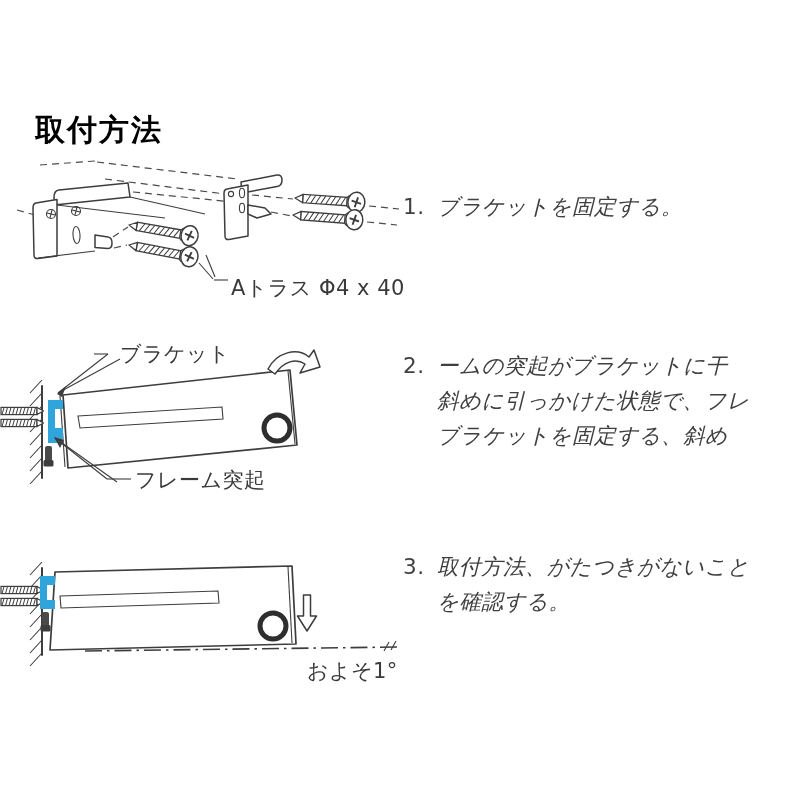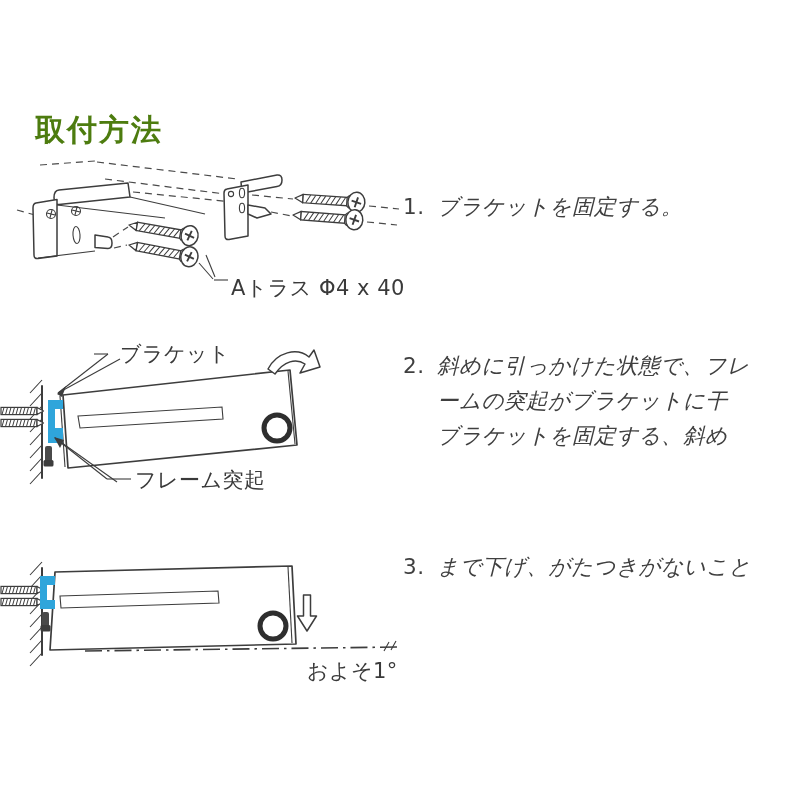--- a/index.html
+++ b/index.html
@@ -1,20 +1,20 @@
 <!DOCTYPE html>
 <html><head>
 <meta charset="utf-8">
 <style>
   html,body{margin:0;padding:0;}
   body{width:800px;height:800px;background:#ffffff;position:relative;overflow:hidden;
        font-family:"DejaVu Sans",sans-serif;color:#3f3f3f;}
   .stage{position:absolute;inset:0;background:#fff;}
   .title{position:absolute;left:35px;top:110px;font-size:30px;font-weight:600;
-         letter-spacing:2px;color:#4d7c0f;}
+         letter-spacing:2px;color:#000000;}
   .step{position:absolute;left:403px;display:flex;font-size:21.5px;line-height:35px;
         color:#3f3f3f;letter-spacing:0.5px;}
   .step-num{width:34px;flex:none;}
   .step-lines div{white-space:nowrap;font-style:italic;}
   svg{position:absolute;overflow:visible;}
   svg text{font-family:"DejaVu Sans",sans-serif;font-size:21px;fill:#3a3a3a;letter-spacing:0.5px;}
   .ln{stroke:#3d3d3d;fill:none;stroke-width:1.5;stroke-linejoin:round;stroke-linecap:round;}
   .lnw{stroke:#3d3d3d;fill:#ffffff;stroke-width:1.5;stroke-linejoin:round;}
   .thin{stroke:#3d3d3d;fill:none;stroke-width:1.1;}
   .dash{stroke:#4a4a4a;fill:none;stroke-width:1.2;stroke-dasharray:7 5;}
@@ -146,22 +146,22 @@
       <path class="thin" d="M107,149 L55,108"></path>
       <path class="thin" d="M117,152 L55,108"></path>
       <path d="M54,107 L64,110 L60,118 Z" fill="#3d3d3d"></path>
     </g>
     <text x="135" y="157">フレーム突起</text>
   </svg>
 
   <div class="step" style="top:348px;">
     <span class="step-num">2.</span>
     <div class="step-lines">
+      <div>ームの突起がブラケットに干</div>
       <div>斜めに引っかけた状態で、フレ</div>
-      <div>ームの突起がブラケットに干</div>
       <div>ブラケットを固定する、斜め</div>
     </div>
   </div>
 
   <svg style="left:0;top:538px;" width="420" height="165" viewBox="0 0 420 165">
     <g>
       <path class="thin" d="M42,24 L30,37 M42,37 L30,50 M42,50 L30,63 M42,63 L30,76 M42,76 L30,89 M42,89 L30,102 M42,102 L30,115 M42,115 L30,128"></path>
       <path class="ln" style="stroke-width:2" d="M42,30 L42,117"></path>
     </g>
     <use href="#wallscrew" transform="translate(0,52)"></use>
@@ -184,17 +184,18 @@
     <g>
       <path d="M85,113 L400,109" stroke="#3d3d3d" stroke-width="1.6" fill="none" stroke-dasharray="17 5 2.5 5"></path>
       <path class="thin" d="M389,104 L384,113 M396,103 L391,112"></path>
     </g>
     <text x="307" y="140">およそ1°</text>
   </svg>
 
   <div class="step" style="top:549px;">
     <span class="step-num">3.</span>
     <div class="step-lines">
-      <div>まで下げ、がたつきがないこと</div>
+      <div>取付方法、がたつきがないこと</div>
+      <div>を確認する。</div>
     </div>
   </div>
 
 </div>
 
 </body></html>

